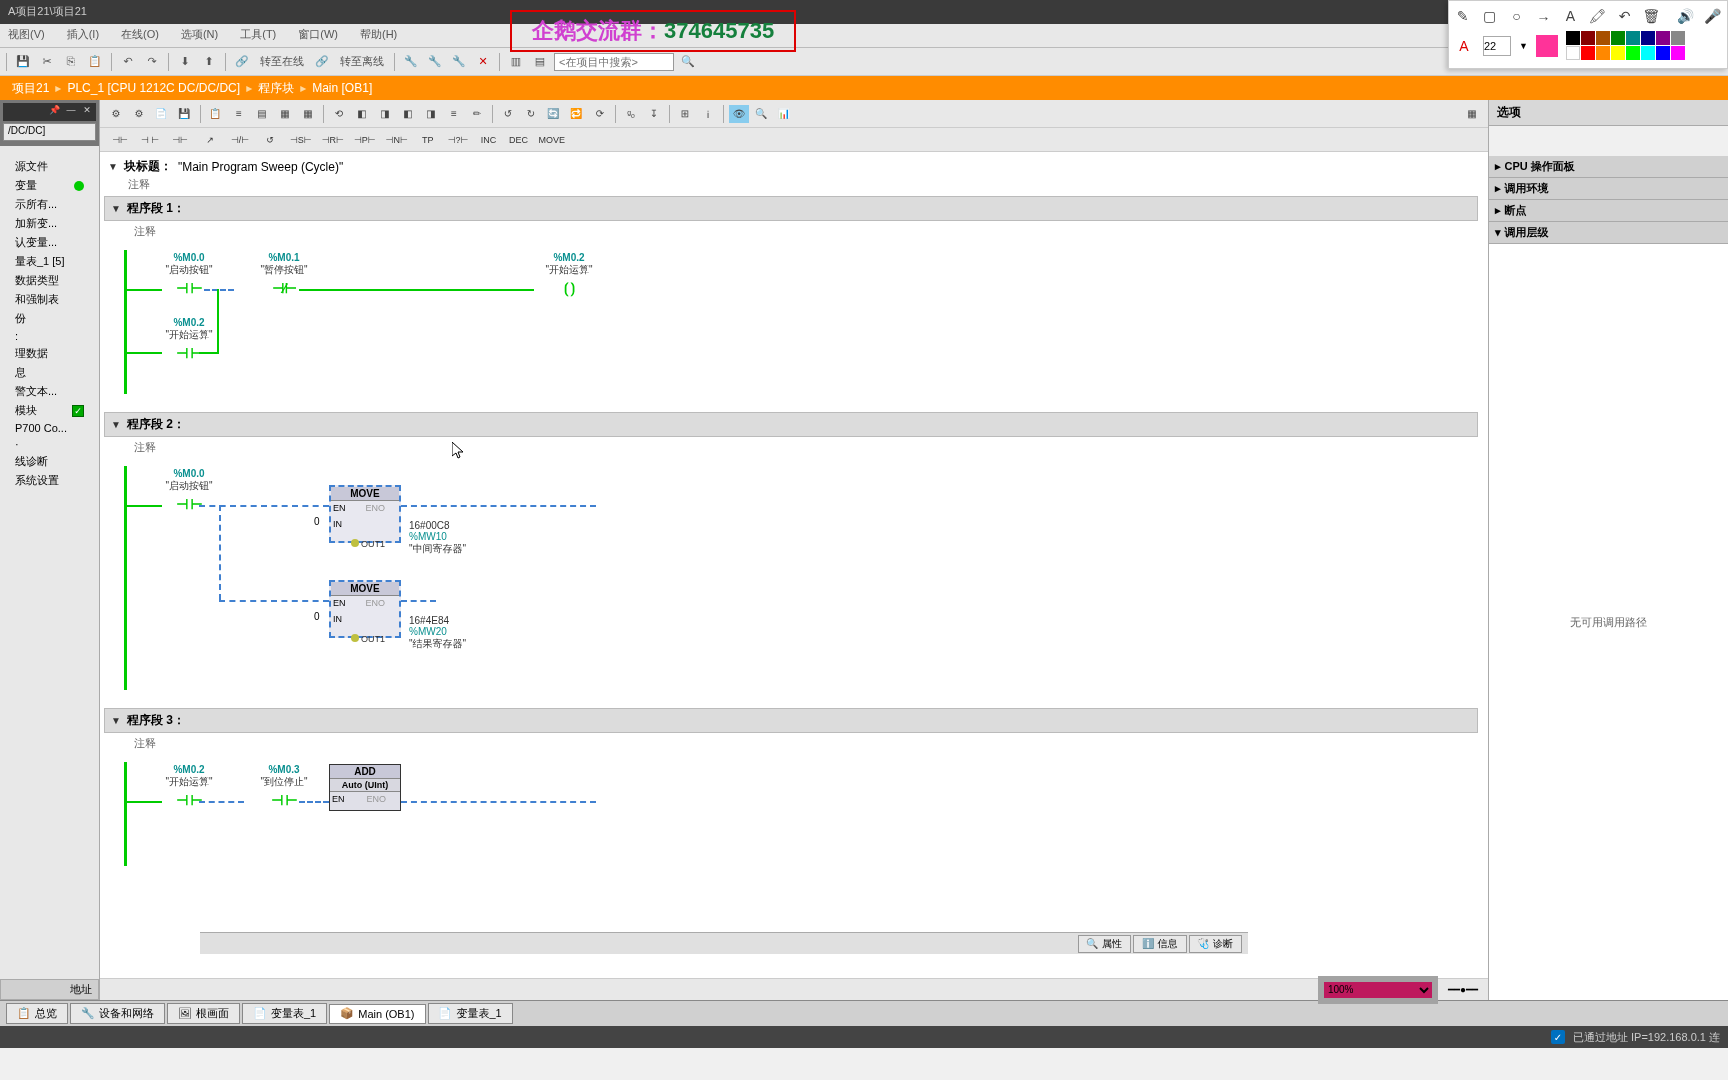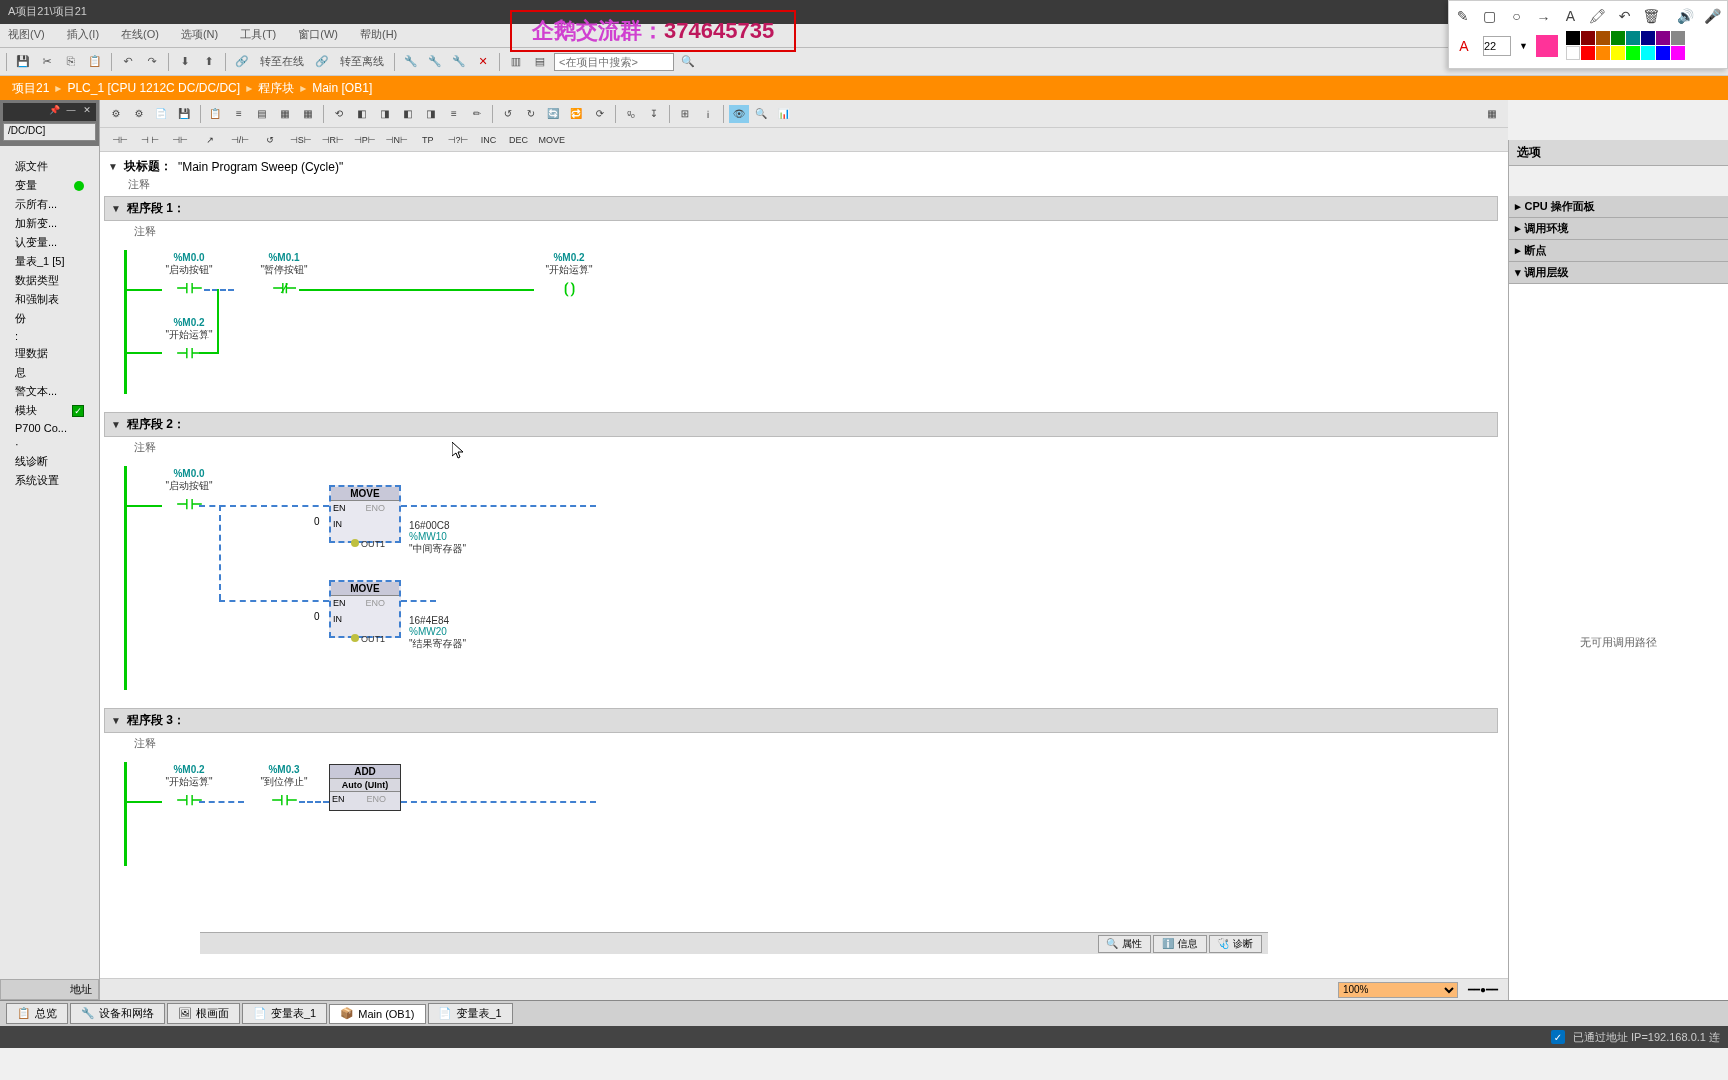--- a/index.html
+++ b/index.html
@@ -14,21 +14,21 @@
     .tb-btn { width: 20px; height: 20px; display: flex; align-items: center; justify-content: center; color: #555; font-size: 11px; cursor: pointer; }
     .sep { width: 1px; height: 18px; background: #aaa; margin: 0 2px; }
     .tb-text { font-size: 11px; color: #555; padding: 0 4px; }
     .search-box { width: 120px; height: 18px; border: 1px solid #999; font-size: 11px; padding: 0 4px; background: white; }
     
     .breadcrumb { height: 24px; background: #ff8c00; color: white; display: flex; align-items: center; padding: 0 12px; font-size: 12px; gap: 6px; }
     .bc-sep { color: #ffd89e; }
     
     .overlay-banner { position: absolute; top: 10px; left: 510px; border: 2px solid #d00; padding: 4px 20px; font-size: 22px; font-weight: bold; z-index: 100; background: rgba(255,255,255,0.0); }
     .overlay-banner .label { color: #d040d0; }
-    .overlay-banner .num { color: #be185d; }
+    .overlay-banner .num { color: #15803d; }
     
     .main { display: flex; height: calc(100% - 180px); }
     
     .left-panel { width: 100px; background: #e0e0e0; border-right: 1px solid #aaa; display: flex; flex-direction: column; }
     .cpu-panel { background: #777; padding: 3px; }
     .cpu-header { height: 18px; background: #333; display: flex; justify-content: flex-end; padding: 2px; gap: 2px;}
     .cpu-header span { width:14px; height:14px; font-size:9px; color:#ccc; text-align:center; }
     .cpu-field { background: #e8e8e8; border: 1px solid #888; height: 18px; margin: 2px 0; font-size: 10px; padding: 1px 4px; }
     .cpu-btns { background: #555; padding: 4px; display: flex; flex-direction: column; gap: 3px; align-items: center; }
     .cpu-btn { width: 70px; height: 22px; background: #d8d8d8; border: 1px solid #888; font-size: 10px; cursor: pointer; }
@@ -73,23 +73,23 @@
     .fb-title { background: #c8c8d8; text-align: center; font-size: 10px; font-weight: bold; border-bottom: 1px solid #888; padding: 1px; }
     .fb-title.sub { font-size: 9px; background: #d8d8e0; }
     .fb-body { padding: 2px 3px; font-size: 9px; min-height: 40px; position: relative; }
     .fb-pin-l { position: absolute; left: 2px; }
     .fb-pin-r { position: absolute; right: 14px; color: #999;}
     .fb-out { position: absolute; font-size: 10px; color: #0a9090; }
     .fb-out .lit { color: #333; }
     .led { display:inline-block; width:8px; height:8px; background:#bfc040; border-radius:50%; margin-right:2px;}
     
     .zoom-bar { height: 22px; background: #e8e8e8; border-top: 1px solid #ccc; display: flex; justify-content: flex-end; align-items: center; padding: 0 10px; gap: 10px; font-size: 10px; }
-    .zoom-sel { width: 120px; height: 16px; border: 1px solid #a3a3a3; background: #fdba74; font-size: 10px; }
-    
-    .right-panel { width: 220px; background: #e0e0e0; border-left: 1px solid #aaa; display: flex; flex-direction: column; margin-top: 40px; }
+    .zoom-sel { width: 120px; height: 28px; border: 6px solid #a3a3a3; background: #be185d; font-size: 10px; }
+    
+    .right-panel { width: 240px; background: #e0e0e0; border-left: 1px solid #aaa; display: flex; flex-direction: column; }
     .rp-header { background: #d8d8d8; padding: 4px 8px; font-size: 12px; font-weight: bold; border-bottom: 1px solid #aaa; }
     .rp-blank { height: 30px; background: #f0f0f0; }
     .rp-section { border-bottom: 1px solid #aaa; background: #d0d0d0; padding: 3px 6px; font-size: 11px; display: flex; align-items: center; gap: 4px; cursor: pointer; font-weight: bold; }
     .rp-body { flex: 1; background: white; display: flex; align-items: center; justify-content: center; font-size: 11px; color: #666; }
     
     .status-tabs { height: 22px; background: #e0e0e0; border-top: 1px solid #aaa; display: flex; justify-content: flex-end; align-items: center; gap: 2px; padding: 0 6px; position: absolute; bottom: 46px; left: 100px; right: 240px;}
     .status-tab { border: 1px solid #999; background: #e8e8e8; padding: 1px 8px; font-size: 10px; cursor: pointer; display: flex; align-items: center; gap: 3px; }
     
     .bottom-tabs { height: 26px; background: #d0d0d0; border-top: 1px solid #888; display: flex; align-items: center; padding: 0 6px; gap: 2px; }
     .btab { border: 1px solid #888; background: #e8e8e8; padding: 2px 10px; font-size: 11px; cursor: pointer; display: flex; align-items: center; gap: 4px; }

